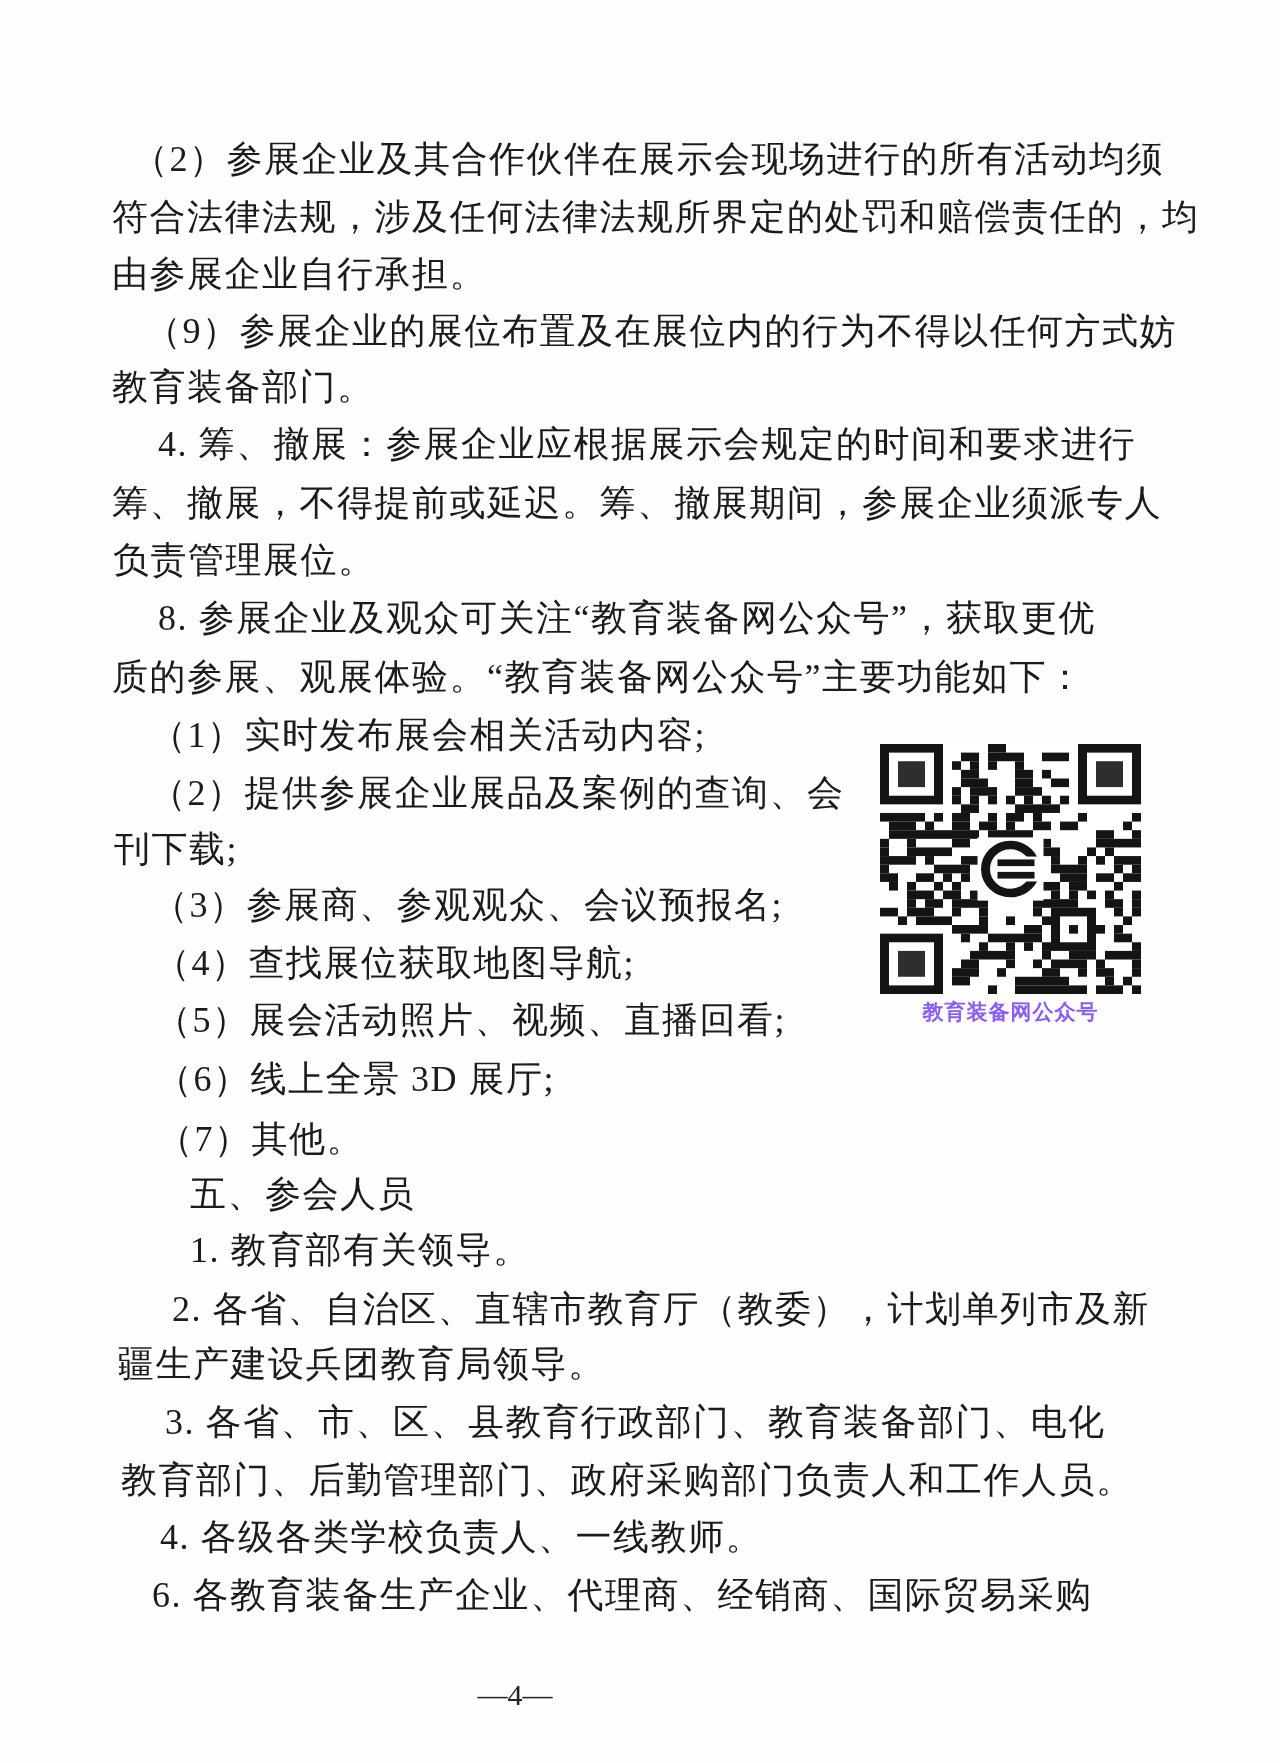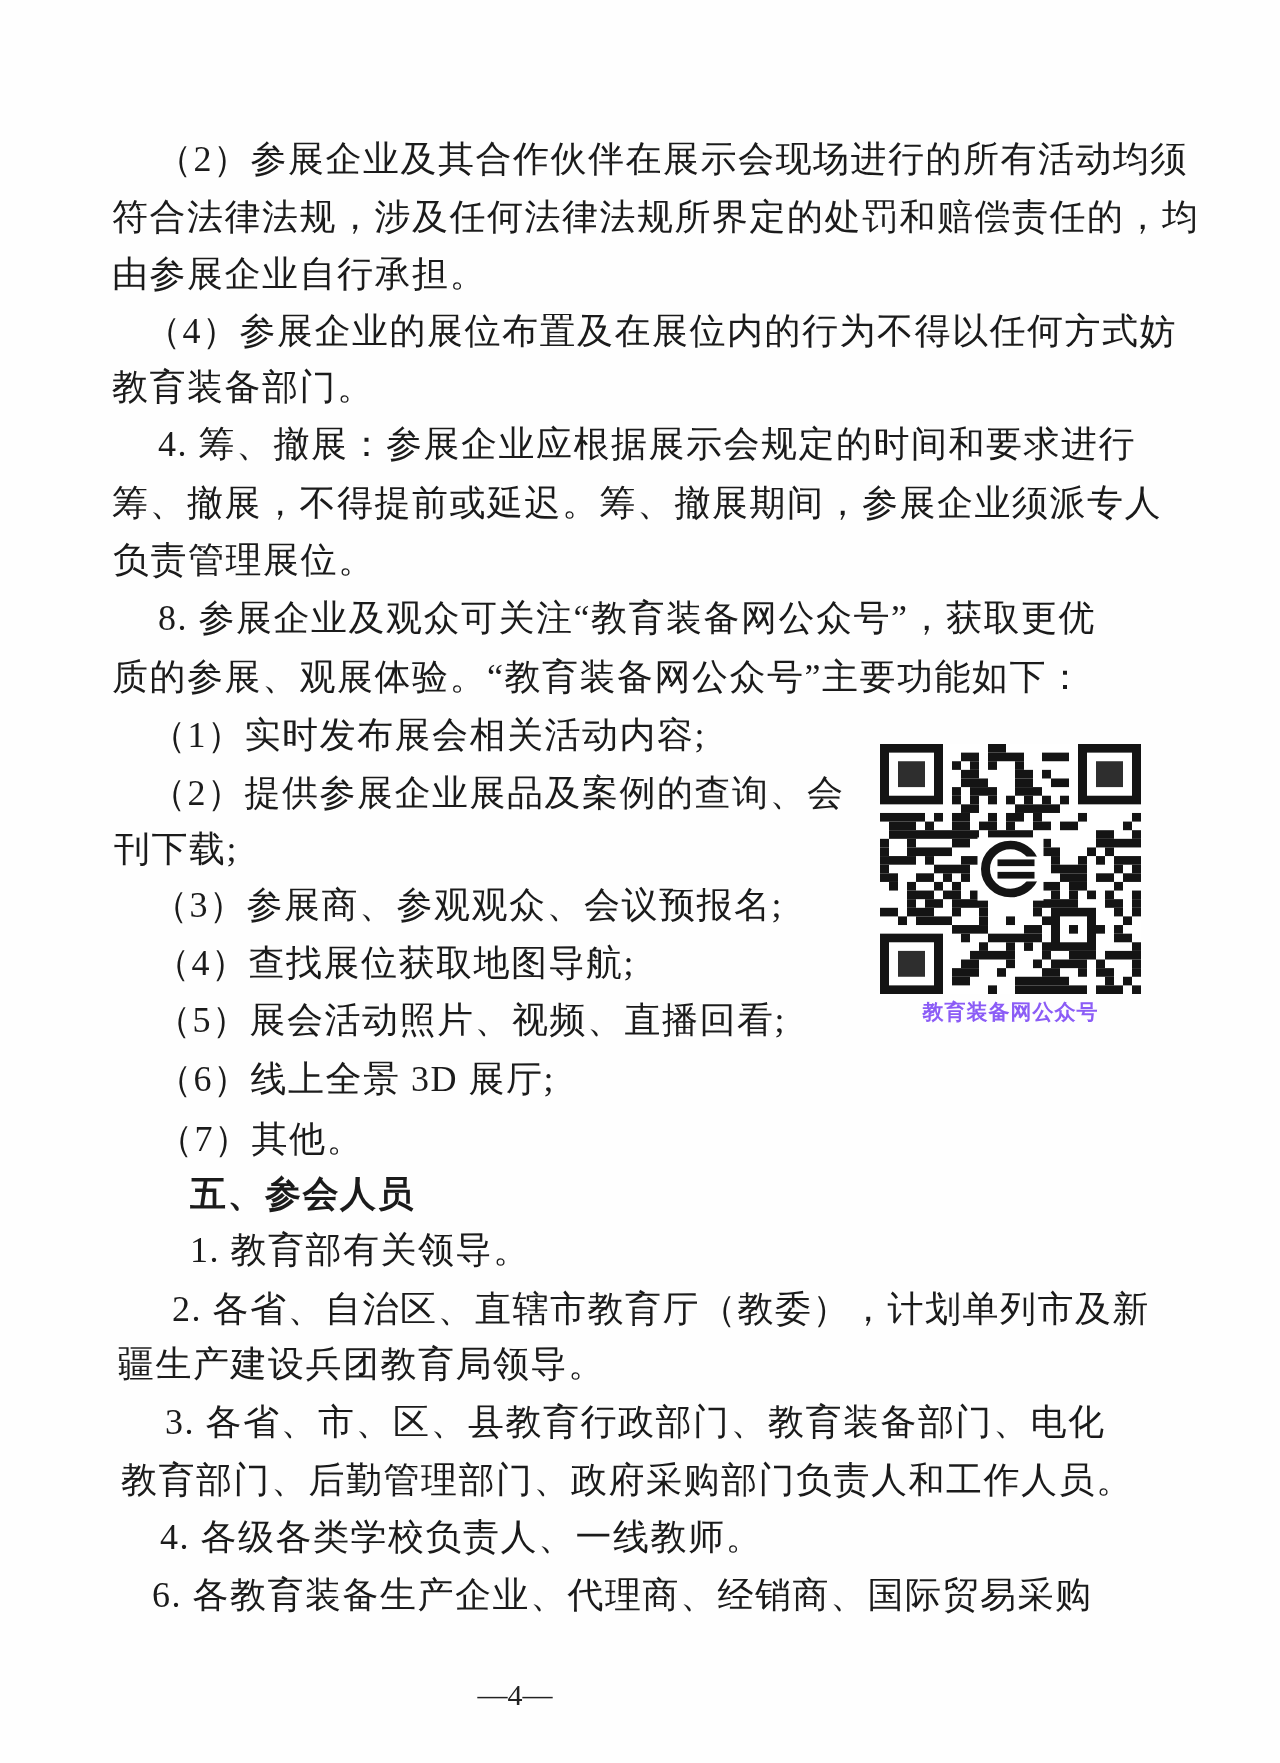--- a/index.html
+++ b/index.html
@@ -11,21 +11,21 @@
     color:#1b1b1b;
     overflow:hidden;
   }
   .ln{
     position:absolute;
     font-size:36px;
     letter-spacing:1.5px;
     line-height:42px;
     white-space:nowrap;
   }
-  .bold{font-weight:bold;}
+  .bold{font-weight:normal;}
   .qr-block{
     position:absolute;
     left:880px;top:744px;width:261px;
     text-align:center;
   }
   .qr-frame{display:block;width:261px;height:250px;}
   .qr-caption{
     margin-top:4px;
     font-family:"Liberation Sans","DejaVu Sans",sans-serif;
     font-weight:bold;
@@ -41,24 +41,24 @@
     letter-spacing:0;
     color:#222222;
   }
 </style>
 </head>
 <body>
 
 <div class="page">
 
   <div>
-    <div class="ln" style="top:138px;left:156px">（2）参展企业及其合作伙伴在展示会现场进行的所有活动均须</div>
+    <div class="ln" style="top:138px;left:132px">（2）参展企业及其合作伙伴在展示会现场进行的所有活动均须</div>
     <div class="ln" style="top:196px;left:112px">符合法律法规，涉及任何法律法规所界定的处罚和赔偿责任的，均</div>
     <div class="ln" style="top:253px;left:112px">由参展企业自行承担。</div>
-    <div class="ln" style="top:310px;left:145px">（4）参展企业的展位布置及在展位内的行为不得以任何方式妨</div>
+    <div class="ln" style="top:310px;left:145px">（9）参展企业的展位布置及在展位内的行为不得以任何方式妨</div>
     <div class="ln" style="top:366px;left:112px">教育装备部门。</div>
     <div class="ln" style="top:423px;left:158px">4. 筹、撤展：参展企业应根据展示会规定的时间和要求进行</div>
     <div class="ln" style="top:482px;left:112px">筹、撤展，不得提前或延迟。筹、撤展期间，参展企业须派专人</div>
     <div class="ln" style="top:539px;left:113px">负责管理展位。</div>
     <div class="ln" style="top:597px;left:158px">8. 参展企业及观众可关注“教育装备网公众号”，获取更优</div>
     <div class="ln" style="top:656px;left:112px">质的参展、观展体验。“教育装备网公众号”主要功能如下：</div>
     <div class="ln" style="top:714px;left:150px">（1）实时发布展会相关活动内容;</div>
     <div class="ln" style="top:772px;left:150px">（2）提供参展企业展品及案例的查询、会</div>
     <div class="ln" style="top:828px;left:114px">刊下载;</div>
     <div class="ln" style="top:884px;left:152px">（3）参展商、参观观众、会议预报名;</div>

